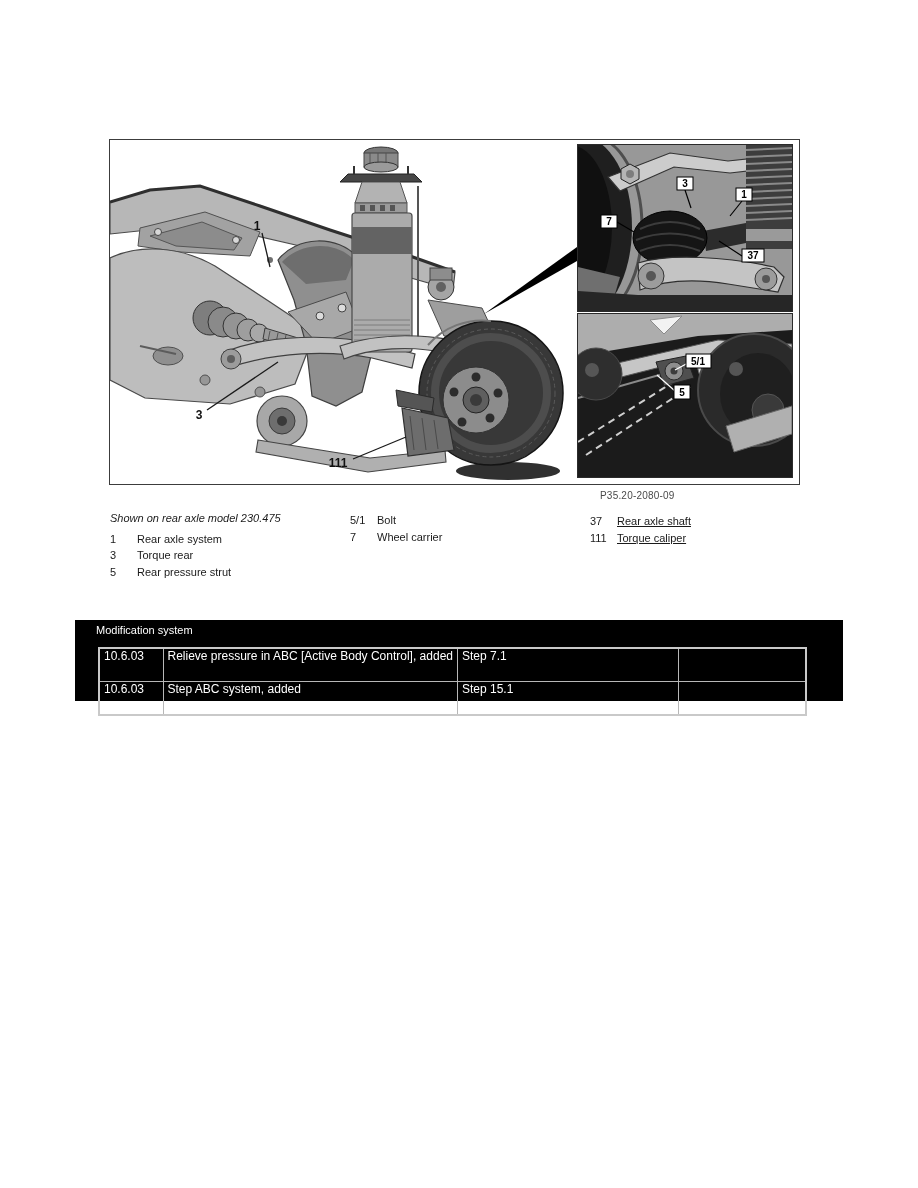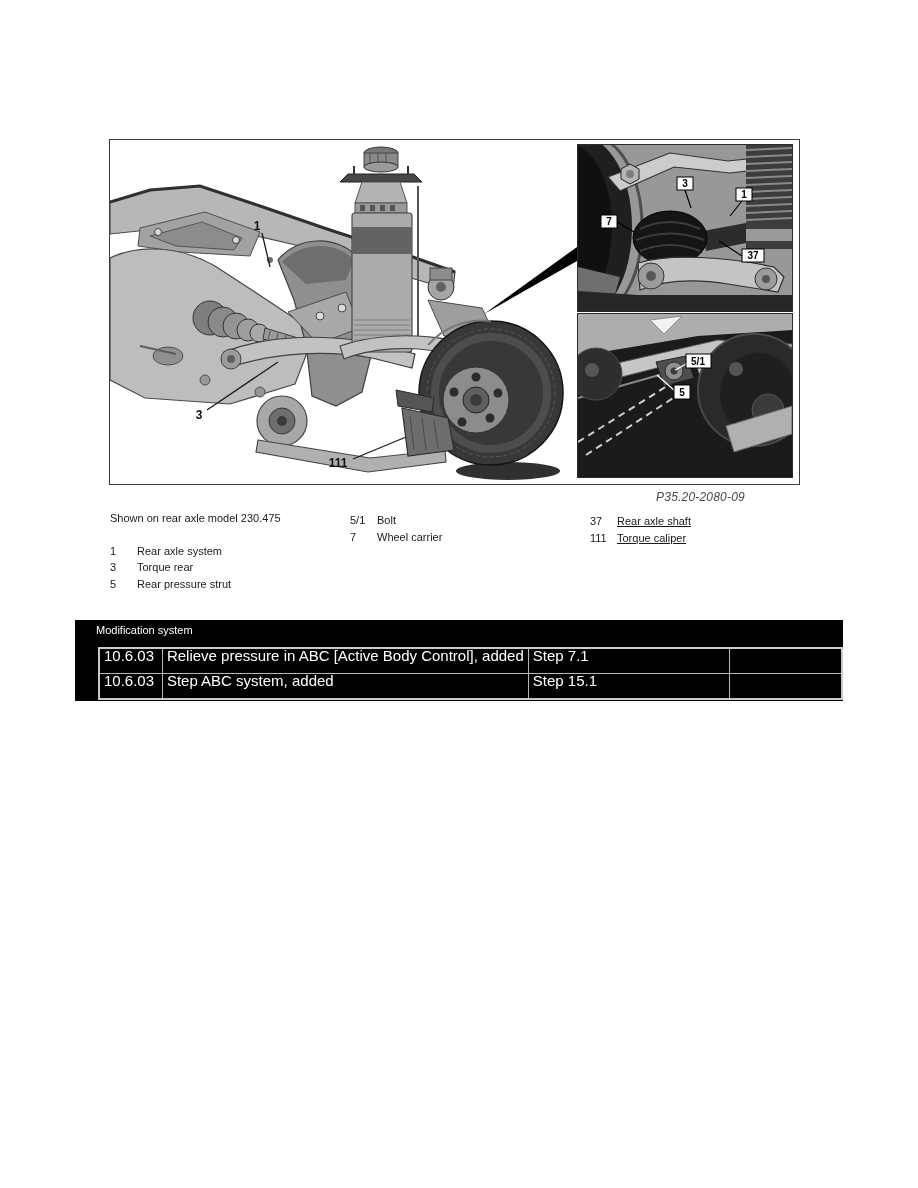--- a/index.html
+++ b/index.html
@@ -7,38 +7,38 @@
   .page{position:absolute;inset:0;background:#ffffff;overflow:hidden;}
 
   
   .figure{position:absolute;left:109px;top:139px;width:689px;height:344px;
           border:1px solid #3c3c3c;background:#ffffff;}
   .main-art{position:absolute;left:0;top:0;}
   .inset{position:absolute;border:1px solid #2b2b2b;overflow:hidden;background:#9a9a9a;}
   .inset-top{left:467px;top:4px;width:214px;height:166px;}
   .inset-bottom{left:467px;top:173px;width:214px;height:163px;background:#1b1b1b;}
 
-  .fig-ref{position:absolute;left:600px;top:490px;width:201px;text-align:center;
-           font-size:12px;color:#4a4a4a;letter-spacing:.2px;font-style:italic;}
+  .fig-ref{position:absolute;left:600px;top:490px;width:201px;text-align:left;
+           font-size:10px;color:#4a4a4a;letter-spacing:.2px;}
 
   
   .legend-col{position:absolute;font-size:11px;line-height:16.6px;white-space:nowrap;}
   .legend-col .k{display:inline-block;width:27px;}
   .lc1{left:110px;top:510px;}
   .lc2{left:350px;top:512px;}
   .lc3{left:590px;top:513px;text-decoration:underline;}
-  .legend-intro{margin-bottom:16px;}
+  .legend-intro{margin-bottom:4px;font-style:italic;}
 
   
   .modband{position:absolute;left:75px;top:620px;width:768px;height:81px;background:#000000;}
   .modtitle{position:absolute;left:21px;top:4px;color:#ffffff;font-size:11px;}
   .modtable{position:absolute;left:23px;top:27px;border-collapse:collapse;
             border:2px solid #c9c9c9;table-layout:fixed;}
-  .modtable td{border:1px solid #b7b7b7;color:#ffffff;font-size:15px;line-height:12px;
-               padding:1px 4px 8px 4px;vertical-align:top;height:15px;overflow:hidden;white-space:nowrap;}
+  .modtable td{border:1px solid #b7b7b7;color:#ffffff;font-size:12px;line-height:12px;
+               padding:1px 4px 16px 4px;vertical-align:top;height:15px;overflow:hidden;white-space:nowrap;}
 
   svg text{font-family:"Liberation Sans",sans-serif;}
   .part-num{font-size:12px;font-weight:bold;fill:#111111;}
   .box-num{font-size:10px;font-weight:bold;fill:#000000;}
 </style>
 </head>
 <body>
 
 <div class="page">
 

